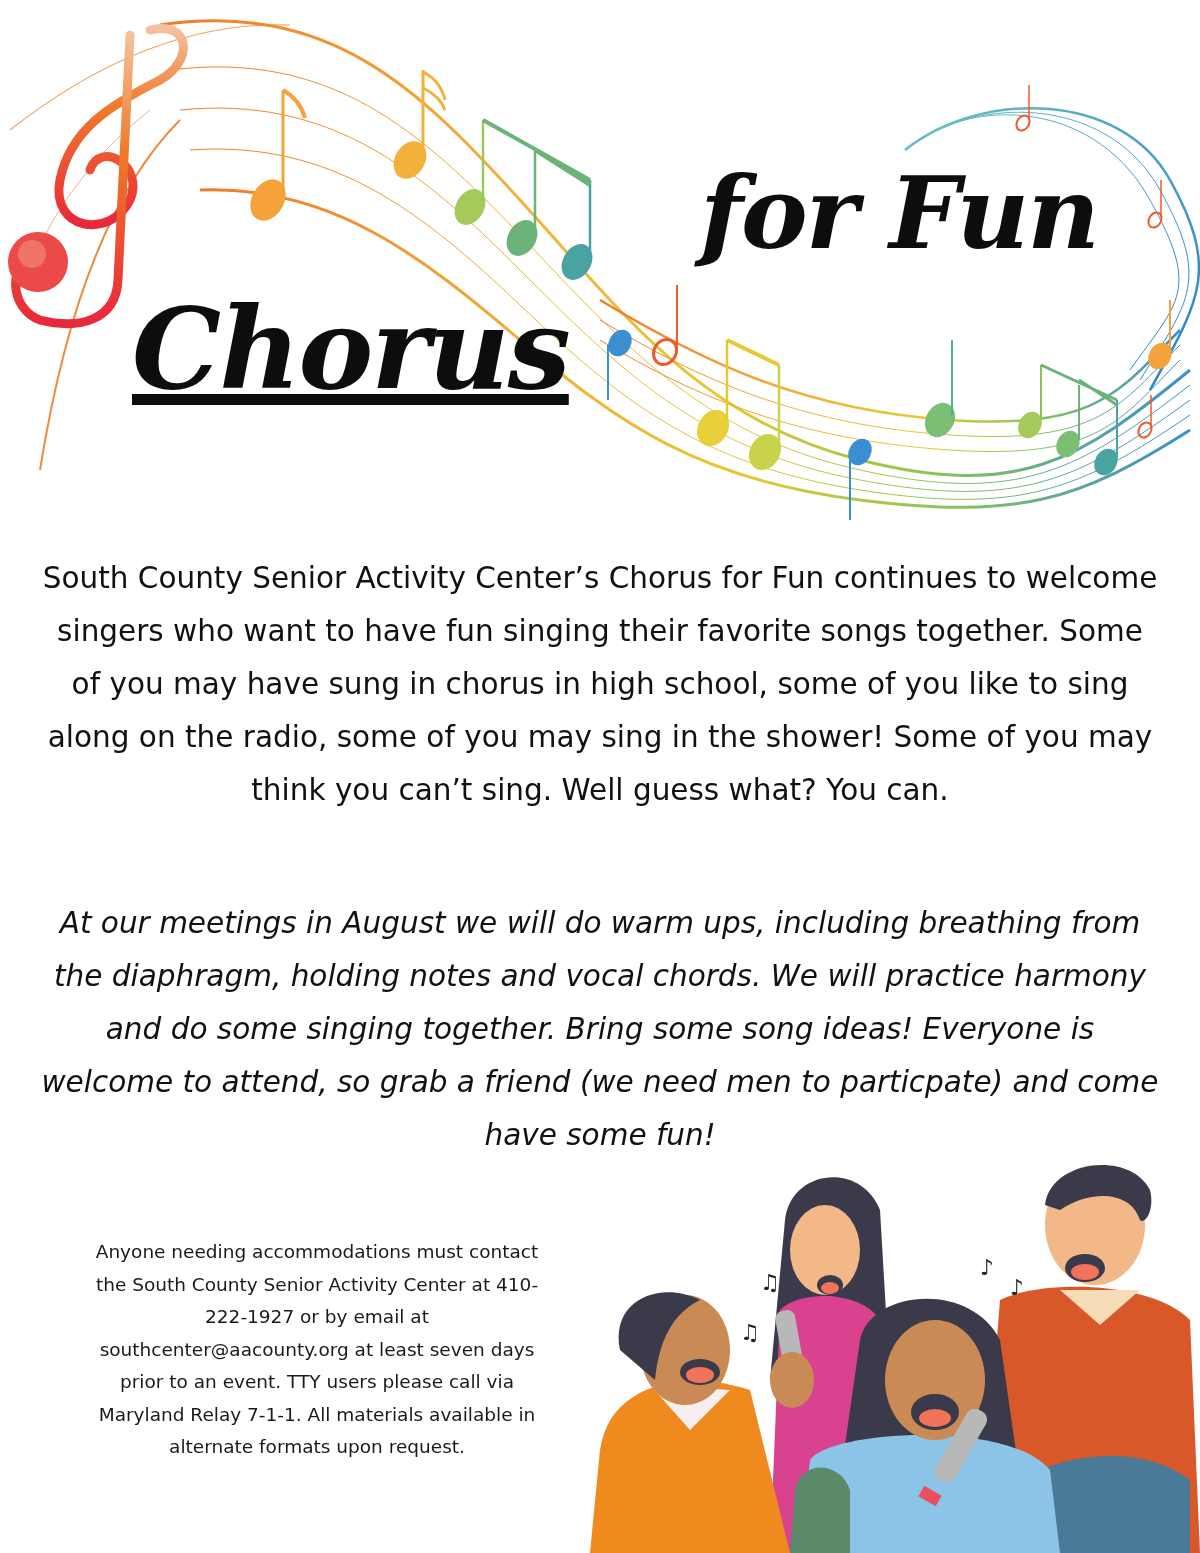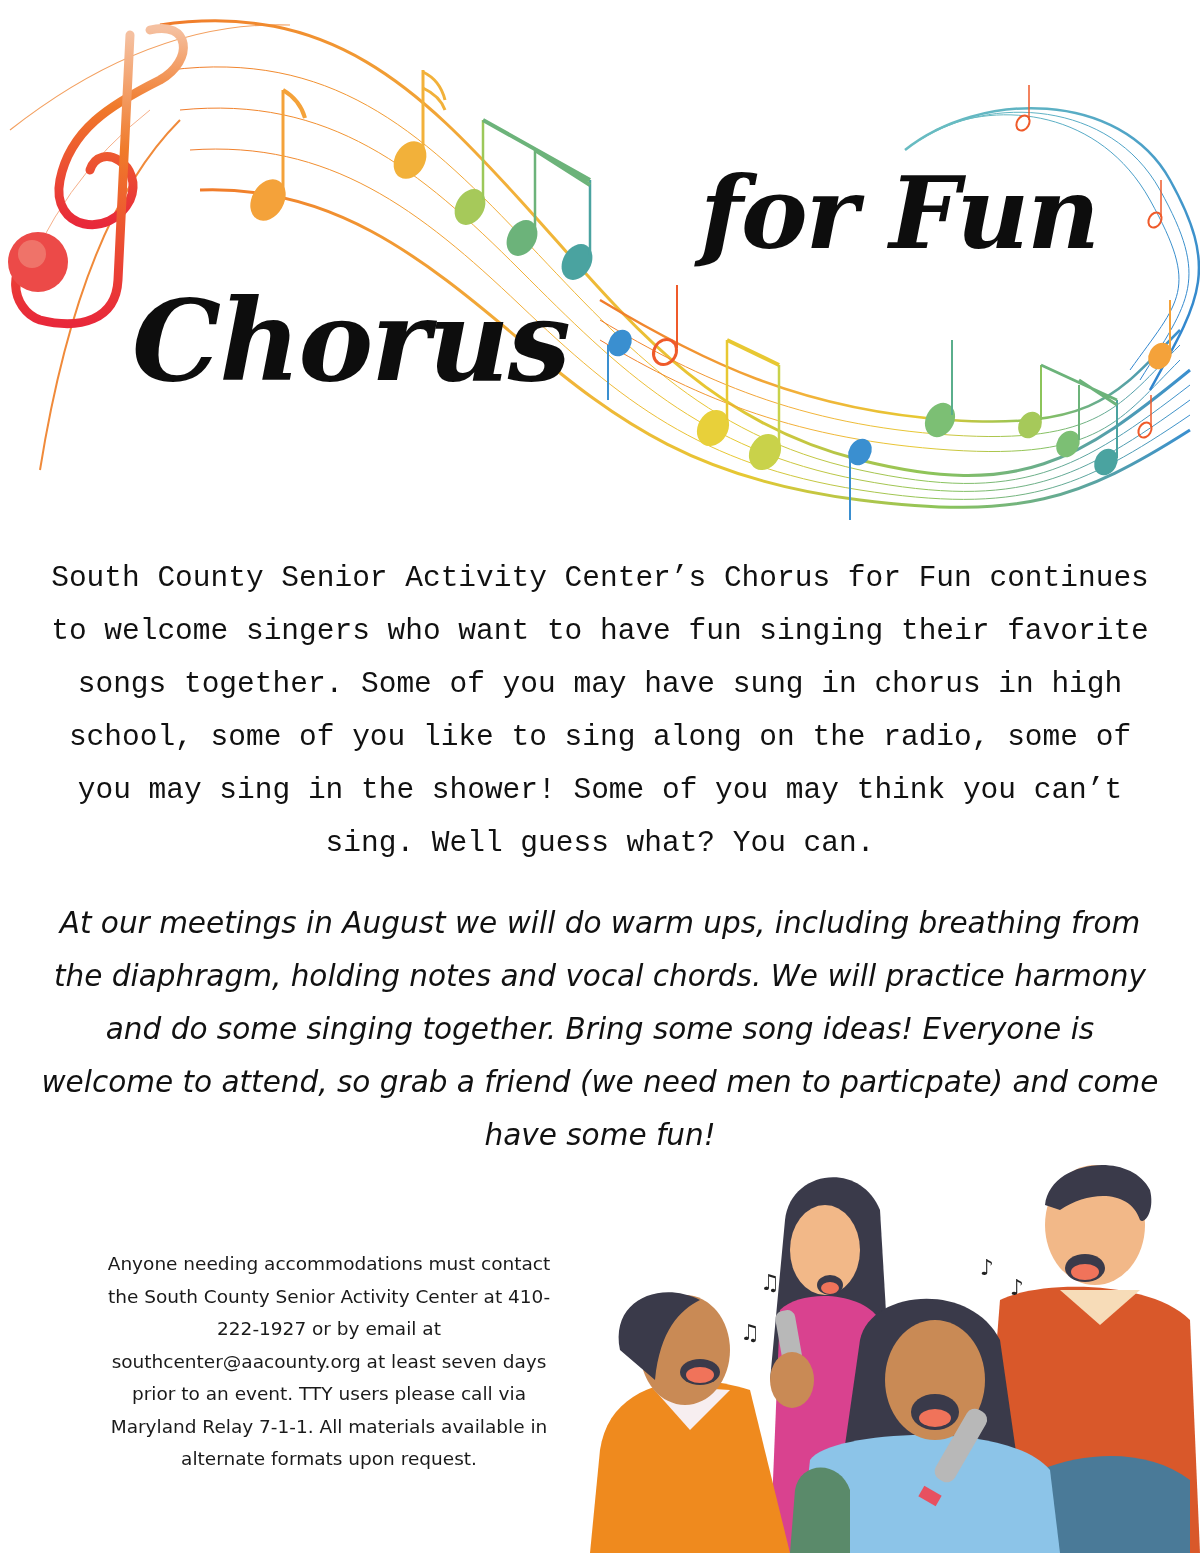--- a/index.html
+++ b/index.html
@@ -1,22 +1,22 @@
 <!DOCTYPE html>
 <html><head>
 <meta charset="utf-8">
 <style>
   html, body { margin: 0; padding: 0; background: #ffffff; }
   body { width: 1200px; height: 1553px; position: relative; overflow: hidden; font-family: "DejaVu Sans", sans-serif; color: #111; }
   .header-art { position: absolute; left: 0; top: 0; width: 1200px; height: 540px; }
   .title-script { position: absolute; font-family: "DejaVu Serif", serif; font-style: italic; font-weight: bold; color: #0d0d0d; letter-spacing: -2px; }
-  .title-chorus { left: 132px; top: 276px; font-size: 112px; line-height: 130px; }
+  .title-chorus { left: 132px; top: 284px; font-size: 112px; line-height: 130px; text-decoration: underline; }
   .title-forfun { left: 700px; top: 153px; font-size: 100px; line-height: 120px; }
   .body-para { position: absolute; left: 40px; width: 1120px; text-align: center; font-size: 29.5px; line-height: 53px; color: #111; font-family: "DejaVu Sans", sans-serif; }
-  .para-1 { top: 552px; font-family: Liberation Mono, monospace; }
+  .para-1 { top: 552px; }
   .para-2 { top: 897px; font-style: italic; }
   .notice { position: absolute; left: 82px; top: 1236px; width: 470px; text-align: center; font-size: 18.5px; line-height: 32.5px; color: #1a1a1a; }
   .illustration { position: absolute; left: 590px; top: 1150px; width: 610px; height: 403px; }
 </style>
 </head>
 <body>
 
 <div class="header-art">
   <svg width="1200" height="540" viewBox="0 0 1200 540">
     <defs>
@@ -122,21 +122,21 @@
     </g>
   </svg>
 </div>
 
 <div class="title-script title-chorus">Chorus</div>
 <div class="title-script title-forfun">for Fun</div>
 
 <p class="body-para para-1" style="margin:0;">South County Senior Activity Center’s Chorus for Fun continues to welcome singers who want to have fun singing their favorite songs together. Some of you may have sung in chorus in high school, some of you like to sing along on the radio, some of you may sing in the shower! Some of you may think you can’t sing. Well guess what? You can.</p>
 <p class="body-para para-2" style="margin:0;">At our meetings in August we will do warm ups, including breathing from the diaphragm, holding notes and vocal chords. We will practice harmony and do some singing together. Bring some song ideas! Everyone is welcome to attend, so grab a friend (we need men to particpate) and come have some fun!</p>
 
-<p class="notice" style="margin:12px;">Anyone needing accommodations must contact the South County Senior Activity Center at 410-222-1927 or by email at southcenter@aacounty.org at least seven days prior to an event. TTY users please call via Maryland Relay 7-1-1. All materials available in alternate formats upon request.</p>
+<p class="notice" style="margin:0;">Anyone needing accommodations must contact the South County Senior Activity Center at 410-222-1927 or by email at southcenter@aacounty.org at least seven days prior to an event. TTY users please call via Maryland Relay 7-1-1. All materials available in alternate formats upon request.</p>
 
 <div class="illustration">
   <svg width="610" height="403" viewBox="0 0 610 403">
 
     <g>
       <path d="M410 150 C 450 130, 560 130, 600 170 L 610 403 L 390 403 Z" fill="#d9582a"></path>
       <path d="M470 140 L 510 175 L 550 140 Z" fill="#f7dcb8"></path>
       <ellipse cx="505" cy="75" rx="50" ry="60" fill="#f2b888"></ellipse>
       <path d="M455 55 C 460 10, 540 0, 560 40 C 565 60, 555 75, 550 70 C 540 40, 500 40, 470 60 Z" fill="#3a3a4a"></path>
       <ellipse cx="495" cy="118" rx="20" ry="14" fill="#3a3a4a"></ellipse>

